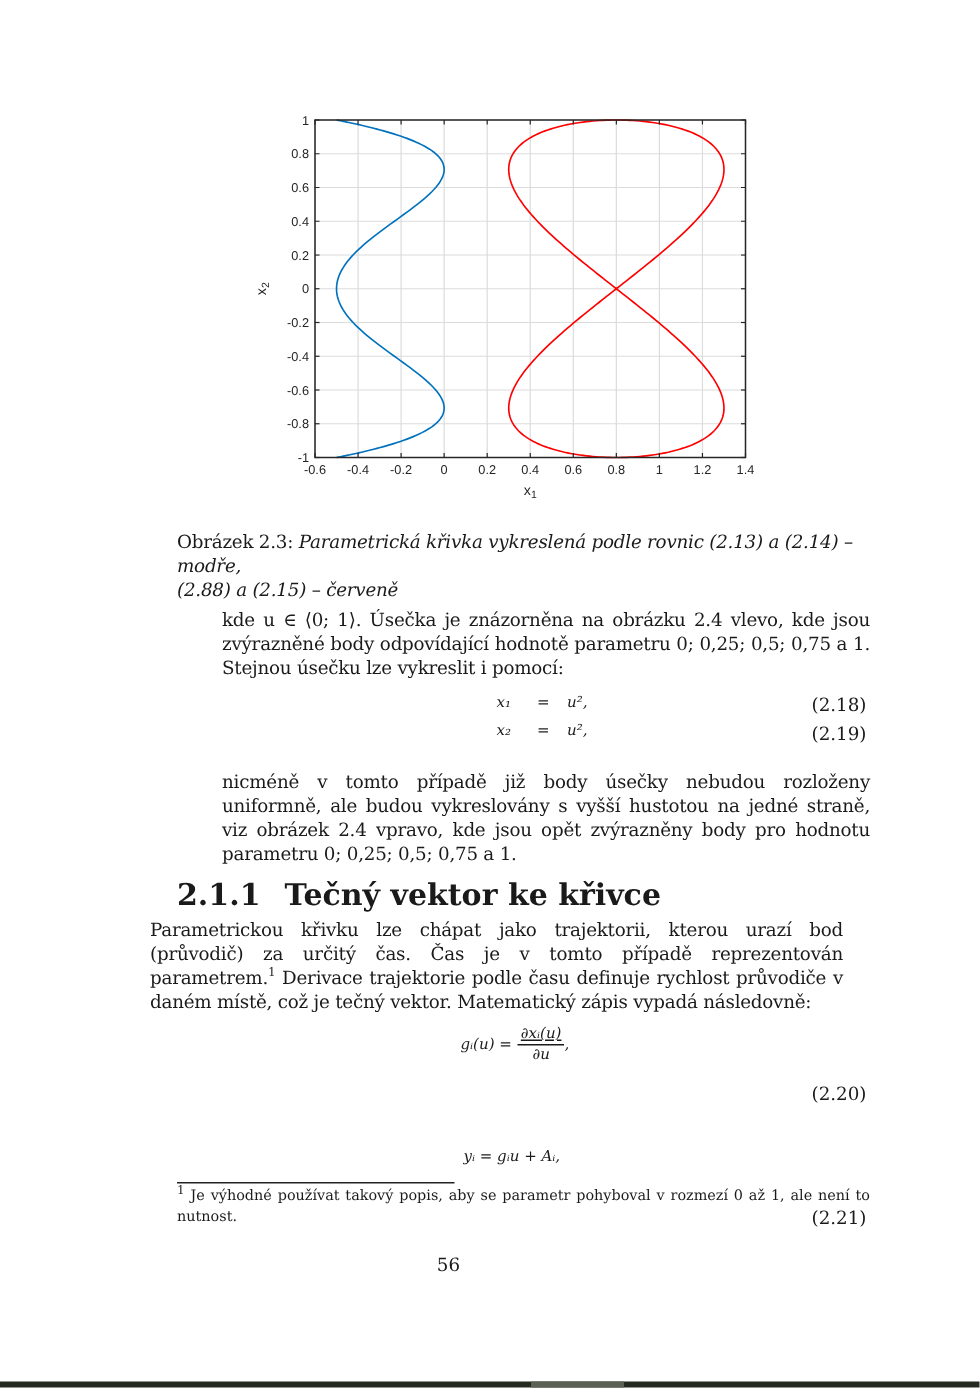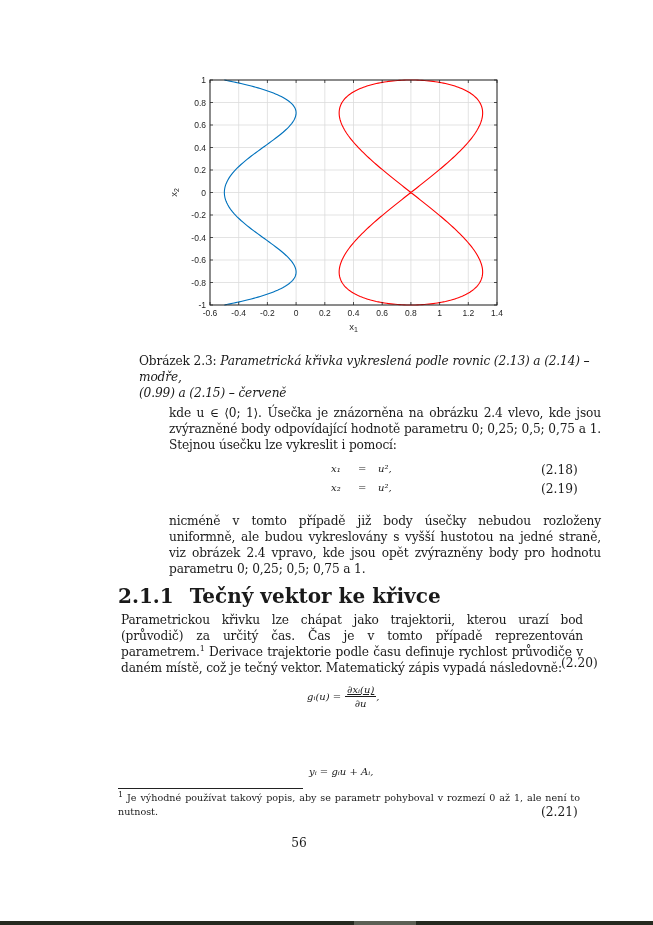--- a/index.html
+++ b/index.html
@@ -7,21 +7,21 @@
     width: 653px; height: 925px; position: relative; overflow: hidden;
     background: #ffffff; color: #1a1a1a;
     font-family: "DejaVu Serif", "Liberation Serif", serif;
   }
   .page { position: absolute; left: 0; top: 0; width: 653px; height: 925px; }
   #figure { position: absolute; left: 150px; top: 70px; width: 360px; height: 275px; }
   #figure svg { width: 360px; height: 275px; display: block; }
   .tick { font-family: "Liberation Sans", sans-serif; font-size: 8.5px; fill: #262626; }
   .axlabel { font-family: "Liberation Sans", sans-serif; font-size: 9.5px; fill: #262626; }
 
-  .txt { position: absolute; font-size: 12.2px; line-height: 16px; letter-spacing: -0.15px; margin-left: 21px; }
+  .txt { position: absolute; font-size: 12.2px; line-height: 16px; letter-spacing: -0.15px; }
   .caption { left: 118px; top: 353px; width: 470px; }
   .caption i { font-style: italic; }
   .para-ind { left: 148px; width: 432px; text-align: justify; }
   .para { left: 100px; width: 462px; text-align: justify; }
   .p1 { top: 405px; }
   .p2 { top: 513px; }
   .p3 { top: 612px; }
   .p4 { top: 723px; }
   .eq { position: absolute; font-style: italic; font-size: 10px; }
   .eqnum { position: absolute; font-size: 12.2px; left: 541px; }
@@ -179,21 +179,21 @@
           <text x="56" y="13" class="tick" text-anchor="end">1</text>
         </g>
       <text id="xlab" class="axlabel" text-anchor="middle" x="203.5" y="260">x<tspan font-size="7" dy="2">1</tspan></text>
       <text id="ylab" class="axlabel" text-anchor="middle" transform="translate(27,122.5) rotate(-90)">x<tspan font-size="7" dy="2">2</tspan></text>
     </svg>
   </div>
 
   <div class="txt caption">
     <span>Obrázek 2.3:</span>
     <i>Parametrická křivka vykreslená podle rovnic (2.13) a (2.14) – modře,</i><br>
-    <i>(0.99) a (2.15) – červeně</i>
+    <i>(2.88) a (2.15) – červeně</i>
   </div>
 
   <div class="txt para-ind p1">kde u ∈ ⟨0; 1⟩. Úsečka je znázorněna na obrázku 2.4 vlevo, kde jsou zvýrazněné body odpovídající hodnotě parametru 0; 0,25; 0,5; 0,75 a 1. Stejnou úsečku lze vykreslit i pomocí:</div>
 
   <span class="eq" style="left:331px; top:463px;">x₁</span>
   <span class="eq" style="left:358px; top:463px; font-style:normal;">=</span>
   <span class="eq" style="left:378px; top:463px;">u²,</span>
   <span class="eqnum" style="top:463px;">(2.18)</span>
 
   <span class="eq" style="left:331px; top:482px;">x₂</span>
@@ -210,21 +210,21 @@
   <div class="txt para p3"><span>Parametrickou křivku lze chápat jako trajektorii, kterou urazí bod (průvodič) za určitý čas. Čas je v tomto případě reprezentován parametrem.</span><sup>1</sup><span> Derivace trajektorie podle času definuje rychlost průvodiče v daném místě, což je tečný vektor. Matematický zápis vypadá následovně:</span></div>
 
   <div class="eq" style="left:307px; top:684px; display:flex; align-items:center;">
     <span>gᵢ(u) =</span>
     <span class="frac" style="margin-left:4px;">
       <span class="top">∂xᵢ(u)</span>
       <span class="bot">∂u</span>
     </span>
     <span>,</span>
   </div>
-  <span class="eqnum" style="top:656px;margin-left:20px;">(2.20)</span>
+  <span class="eqnum" style="top:722px;">(2.20)</span>
 
 
   <span class="eq" style="left:309px; top:766px;">yᵢ = gᵢu + Aᵢ,</span>
   <span class="eqnum" style="top:805px;">(2.21)</span>
 
   <div class="fn-rule"></div>
   <div class="footnote"><sup>1</sup><span> Je výhodné používat takový popis, aby se parametr pohyboval v rozmezí 0 až 1, ale není to nutnost.</span></div>
 
   <div class="pagenum">56</div>
 

